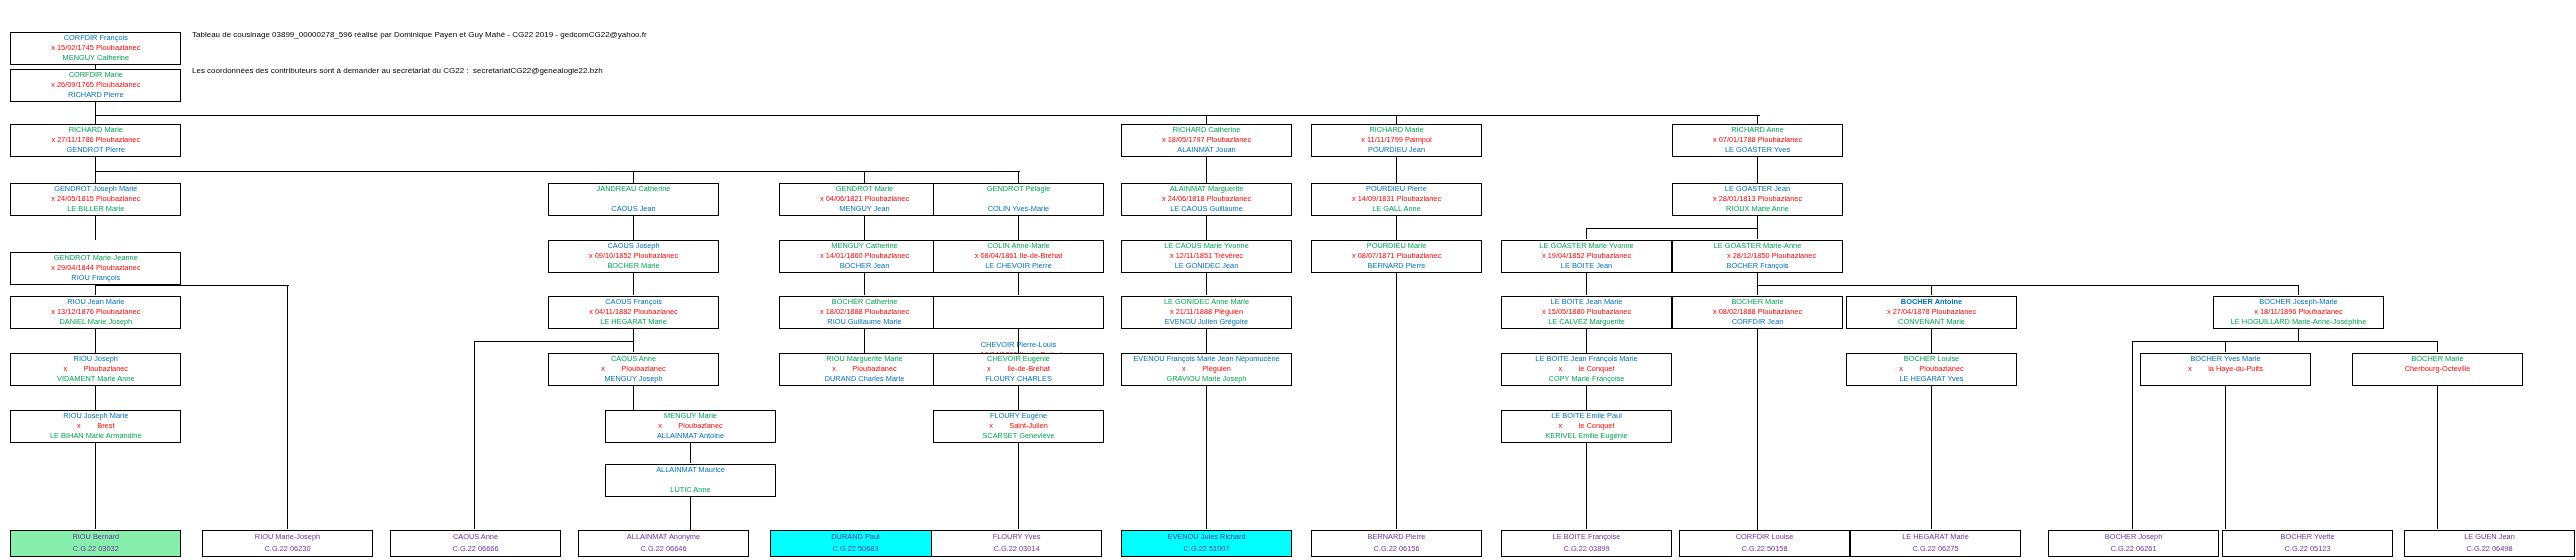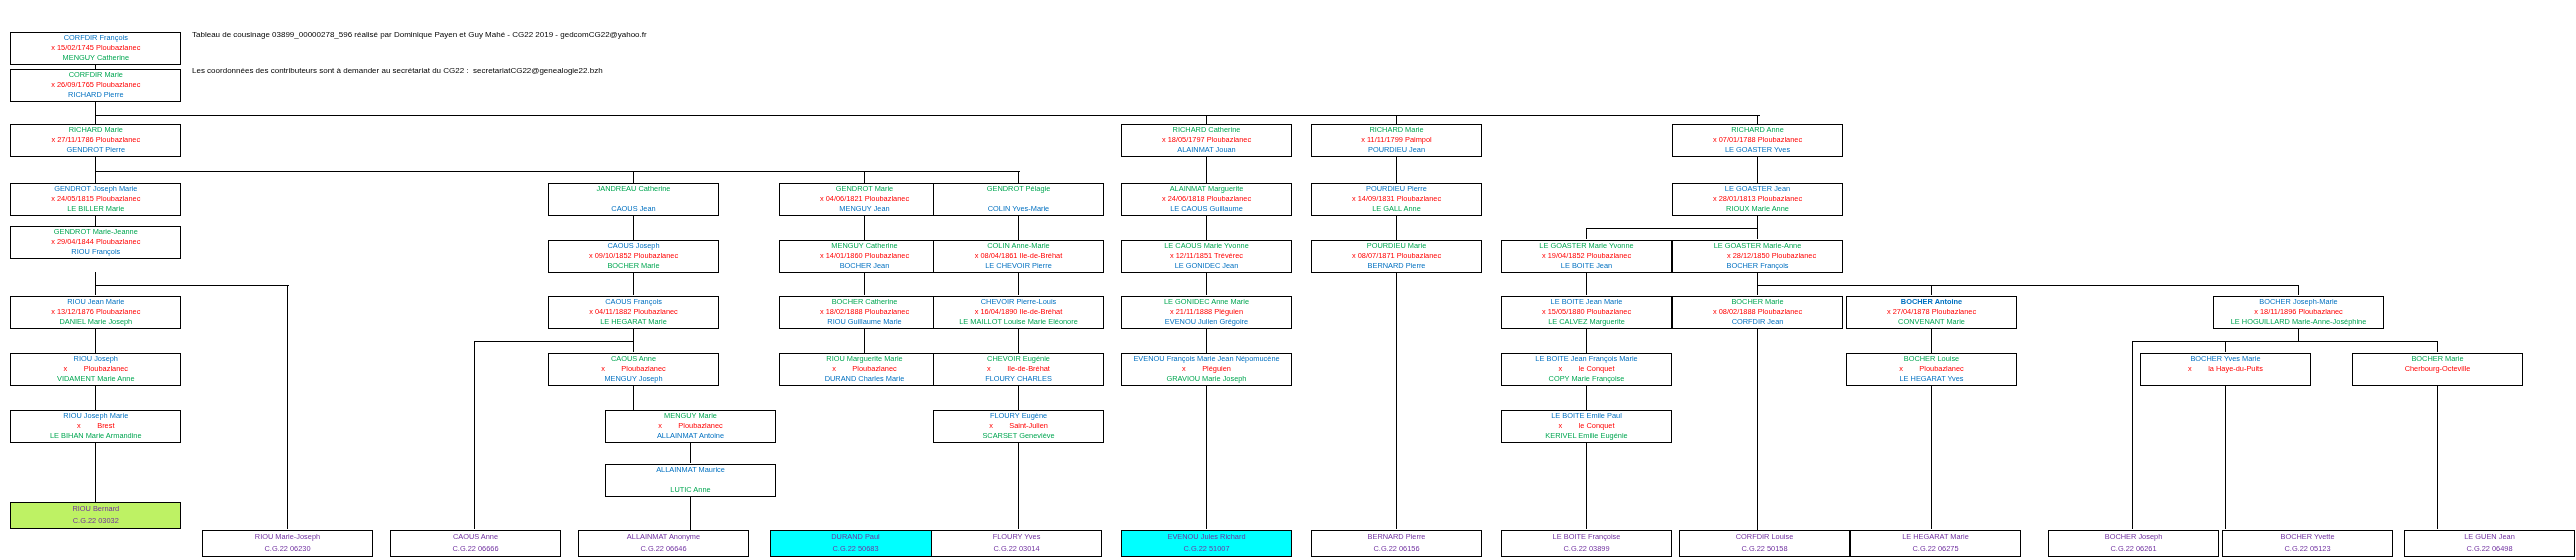--- a/index.html
+++ b/index.html
@@ -159,21 +159,21 @@
       <div class="pbox" style="left: 1311px; top: 183px; border-color: rgb(0, 0, 0);">
         <div class="ln" style="color: rgb(0, 112, 192);">POURDIEU Pierre</div>
         <div class="ln" style="color: rgb(255, 0, 0);">x 14/09/1831 Ploubazlanec</div>
         <div class="ln" style="color: rgb(0, 166, 81);">LE GALL Anne</div>
       </div>
       <div class="pbox" style="left: 1672px; top: 183px; border-color: rgb(0, 0, 0);">
         <div class="ln" style="color: rgb(0, 112, 192);">LE GOASTER Jean</div>
         <div class="ln" style="color: rgb(255, 0, 0); text-align: center;">x 28/01/1813 Ploubazlanec</div>
         <div class="ln" style="color: rgb(0, 166, 81);">RIOUX Marie Anne</div>
       </div>
-      <div class="pbox" style="left: 10.3px; top: 226px; border-color: rgb(0, 0, 0);">
+      <div class="pbox" style="left: 10.3px; top: 252px; border-color: rgb(0, 0, 0);">
         <div class="ln" style="color: rgb(0, 166, 81);">GENDROT Marie-Jeanne</div>
         <div class="ln" style="color: rgb(255, 0, 0);">x 29/04/1844 Ploubazlanec</div>
         <div class="ln" style="color: rgb(0, 112, 192);">RIOU François</div>
       </div>
       <div class="pbox" style="left: 548px; top: 240px; border-color: rgb(0, 0, 0);">
         <div class="ln" style="color: rgb(0, 112, 192);">CAOUS Joseph</div>
         <div class="ln" style="color: rgb(255, 0, 0);">x 09/10/1852 Ploubazlanec</div>
         <div class="ln" style="color: rgb(0, 166, 81);">BOCHER Marie</div>
       </div>
       <div class="pbox" style="left: 779px; top: 240px; border-color: rgb(0, 0, 0);">
@@ -215,21 +215,21 @@
         <div class="ln" style="color: rgb(0, 112, 192);">CAOUS François</div>
         <div class="ln" style="color: rgb(255, 0, 0);">x 04/11/1882 Ploubazlanec</div>
         <div class="ln" style="color: rgb(0, 166, 81);">LE HEGARAT Marie</div>
       </div>
       <div class="pbox" style="left: 779px; top: 296px; border-color: rgb(0, 0, 0);">
         <div class="ln" style="color: rgb(0, 166, 81);">BOCHER Catherine</div>
         <div class="ln" style="color: rgb(255, 0, 0);">x 18/02/1888 Ploubazlanec</div>
         <div class="ln" style="color: rgb(0, 112, 192);">RIOU Guillaume Marie</div>
       </div>
       <div class="pbox" style="left: 933px; top: 296px; border-color: rgb(0, 0, 0);">
-        <div class="ln" style="color: rgb(0, 112, 192);">CHEVOIR Pierre-Louis</div>
+        <div class="ln" style="color: rgb(0, 112, 192); margin-top: 43px;">CHEVOIR Pierre-Louis</div>
         <div class="ln" style="color: rgb(255, 0, 0);">x 16/04/1890 Ile-de-Bréhat</div>
         <div class="ln" style="color: rgb(0, 166, 81);">LE MAILLOT Louise Marie Eléonore</div>
       </div>
       <div class="pbox" style="left: 1121px; top: 296px; border-color: rgb(0, 0, 0);">
         <div class="ln" style="color: rgb(0, 166, 81);">LE GONIDEC Anne Marie</div>
         <div class="ln" style="color: rgb(255, 0, 0);">x 21/11/1888 Pléguien</div>
         <div class="ln" style="color: rgb(0, 112, 192);">EVENOU Julien Grégoire</div>
       </div>
       <div class="pbox" style="left: 1501px; top: 296px; border-color: rgb(0, 0, 0);">
         <div class="ln" style="color: rgb(0, 112, 192);">LE BOITE Jean Marie</div>
@@ -314,21 +314,21 @@
       <div class="pbox" style="left: 1501px; top: 410px; border-color: rgb(0, 0, 0);">
         <div class="ln" style="color: rgb(0, 112, 192);">LE BOITE Emile Paul</div>
         <div class="ln" style="color: rgb(255, 0, 0);">x        le Conquet</div>
         <div class="ln" style="color: rgb(0, 166, 81);">KERIVEL Emilie Eugénie</div>
       </div>
       <div class="pbox" style="left: 605px; top: 464px; border-color: rgb(0, 0, 0);">
         <div class="ln" style="color: rgb(0, 112, 192);">ALLAINMAT Maurice</div>
         <div class="ln" style="color: rgb(255, 0, 0);"></div>
         <div class="ln" style="color: rgb(0, 166, 81);">LUTIC Anne</div>
       </div>
-      <div class="tbox" style="left: 10.3px; top: 502px; border-color: rgb(0, 0, 0); background: #bef264;">
+      <div class="tbox" style="left: 10.3px; top: 530px; border-color: rgb(0, 0, 0); background: #86efac;">
         <div class="ln" style="color: rgb(112, 48, 160);">RIOU Bernard</div>
         <div class="ln" style="color: rgb(112, 48, 160);">C.G.22 03032</div>
       </div>
       <div class="tbox" style="left: 202px; top: 530px; border-color: rgb(0, 0, 0); background: rgb(255, 255, 255);">
         <div class="ln" style="color: rgb(112, 48, 160);">RIOU Marie-Joseph</div>
         <div class="ln" style="color: rgb(112, 48, 160);">C.G.22 06230</div>
       </div>
       <div class="tbox" style="left: 390px; top: 530px; border-color: rgb(0, 0, 0); background: rgb(255, 255, 255);">
         <div class="ln" style="color: rgb(112, 48, 160);">CAOUS Anne</div>
         <div class="ln" style="color: rgb(112, 48, 160);">C.G.22 06666</div>

